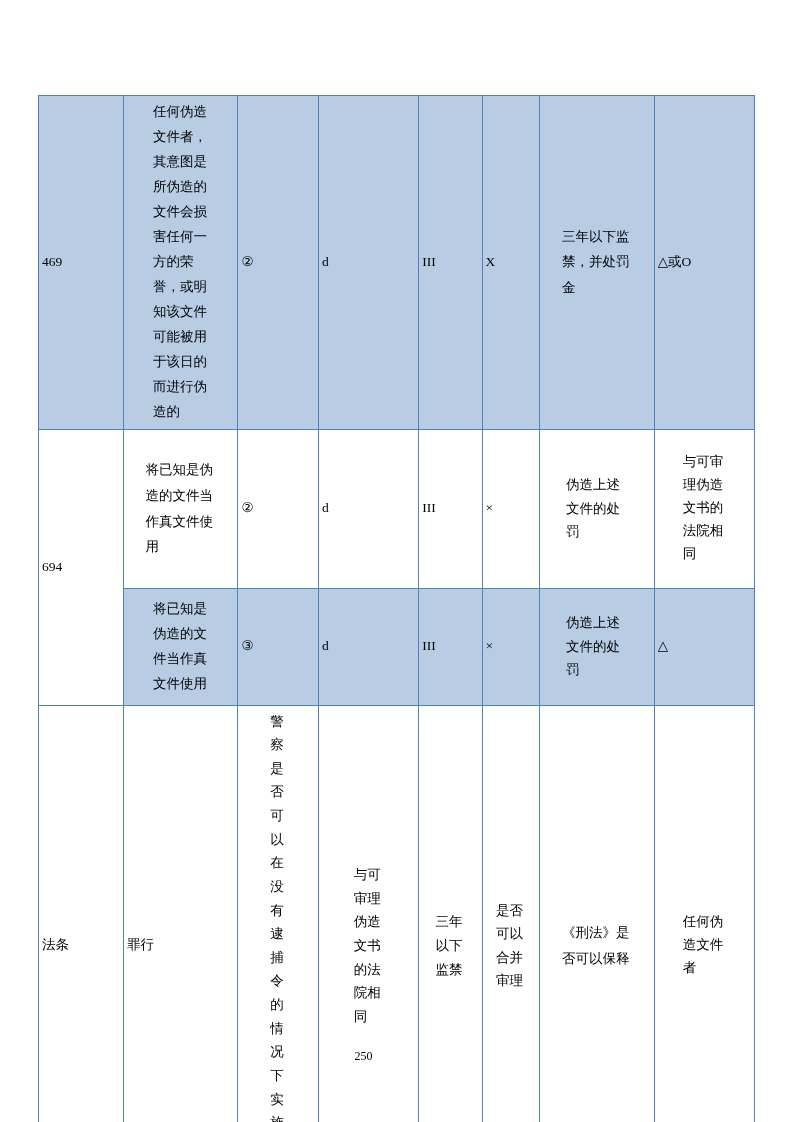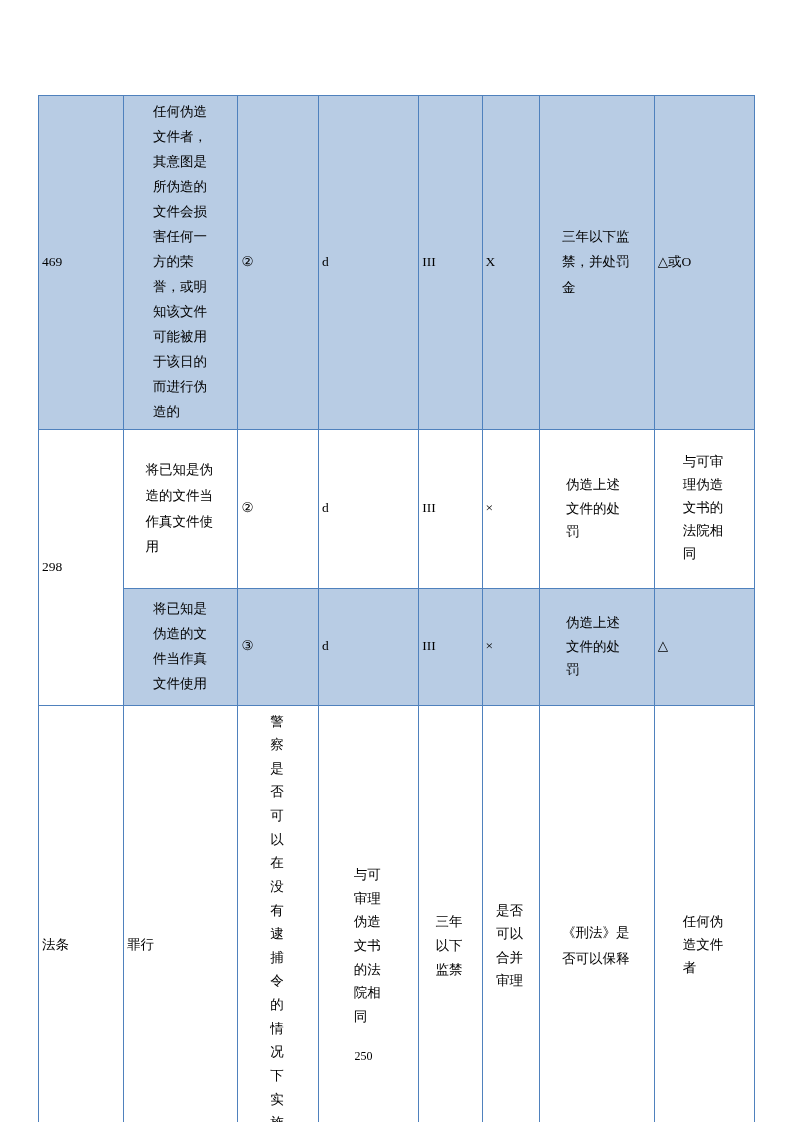--- a/index.html
+++ b/index.html
@@ -132,21 +132,21 @@
         <td class="shade">d</td>
         <td class="shade">III</td>
         <td class="shade">X</td>
         <td class="shade">
           <span class="narrow-text-4">三年以下监禁，并处罚金</span>
         </td>
         <td class="shade">△或O</td>
       </tr>
 
       <tr>
-        <td class="plain" rowspan="2">298</td>
+        <td class="plain" rowspan="2">694</td>
         <td class="plain" style="height:150px">
           <span class="narrow-text-4">将已知是伪造的文件当作真文件使用</span>
         </td>
         <td class="plain">②</td>
         <td class="plain">d</td>
         <td class="plain">III</td>
         <td class="plain">×</td>
         <td class="plain">
           <span class="narrow-text-2">伪造上述文件的处罚</span>
         </td>

